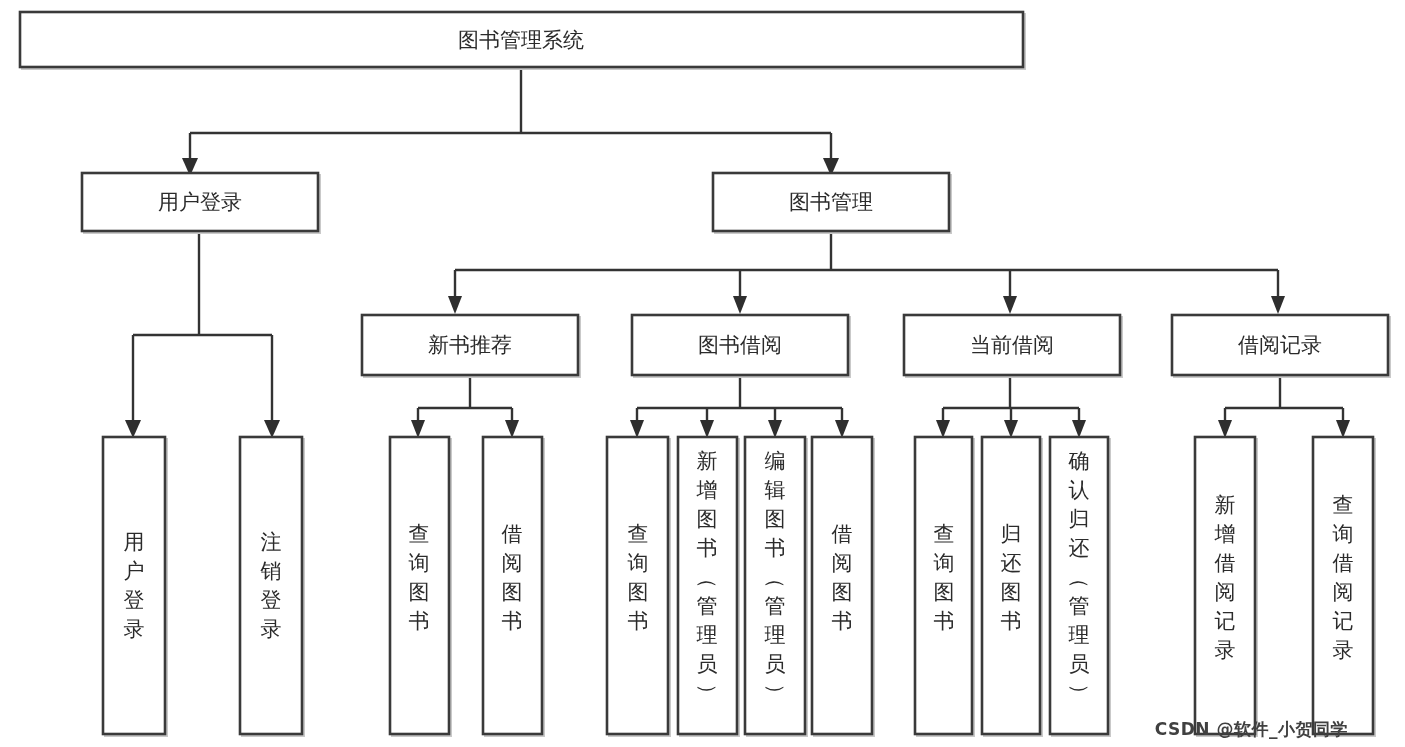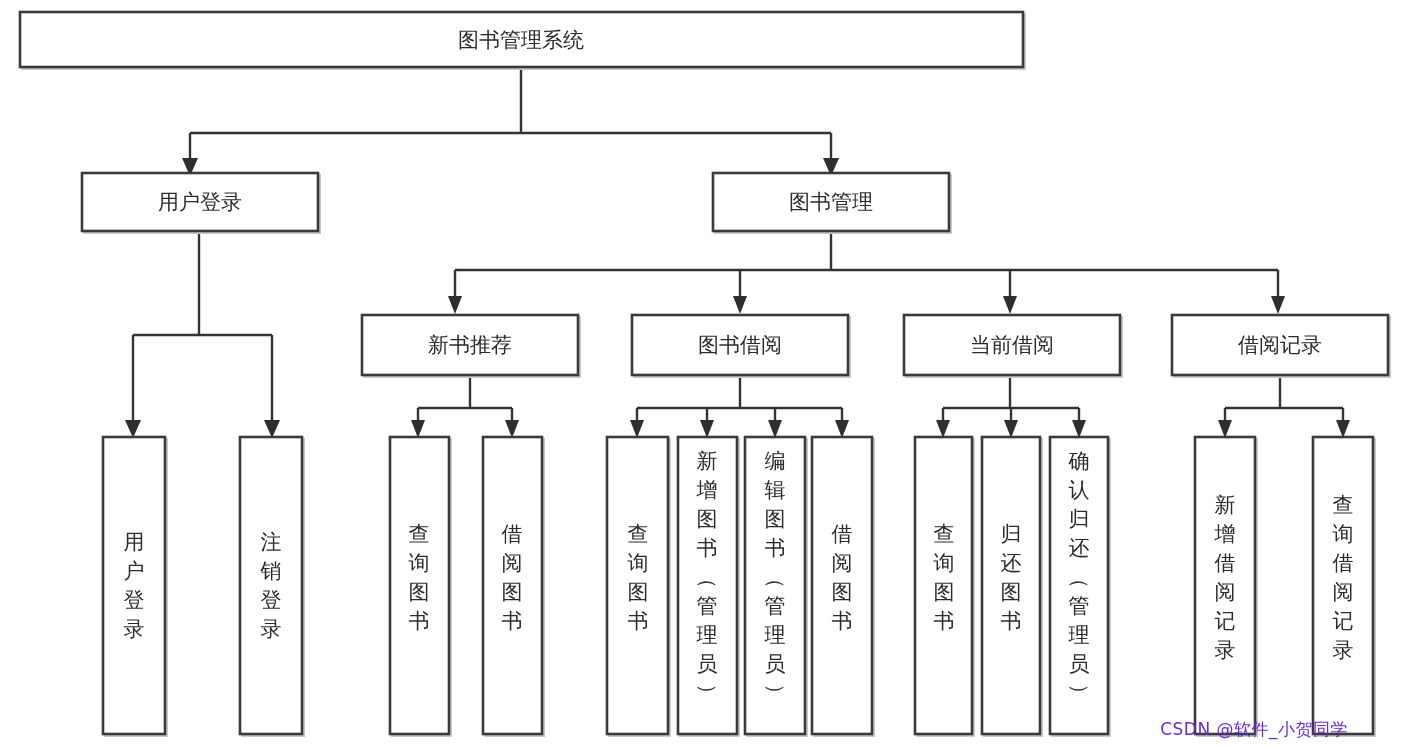--- a/index.html
+++ b/index.html
@@ -56,26 +56,27 @@
   .node-label-v {
     fill: #2b2b2b;
     font-family: "DejaVu Sans", "Liberation Sans", sans-serif;
     font-size: 21px;
     text-anchor: middle;
   }
   .watermark {
     position: absolute;
     right: 14px;
     bottom: 6px;
-    color: #6d28d9;
+    color: #404040;
     font-size: 17px;
     font-family: "DejaVu Sans", "Liberation Sans", sans-serif;
     letter-spacing: 0.5px;
     white-space: nowrap;
     user-select: none;
+    font-weight: bold;
   }
 </style>
 </head>
 <body>
 
 <div id="diagram-root">
 
   <svg class="chart-svg" viewBox="0 0 1405 747" xmlns="http://www.w3.org/2000/svg">
 
     <g>

